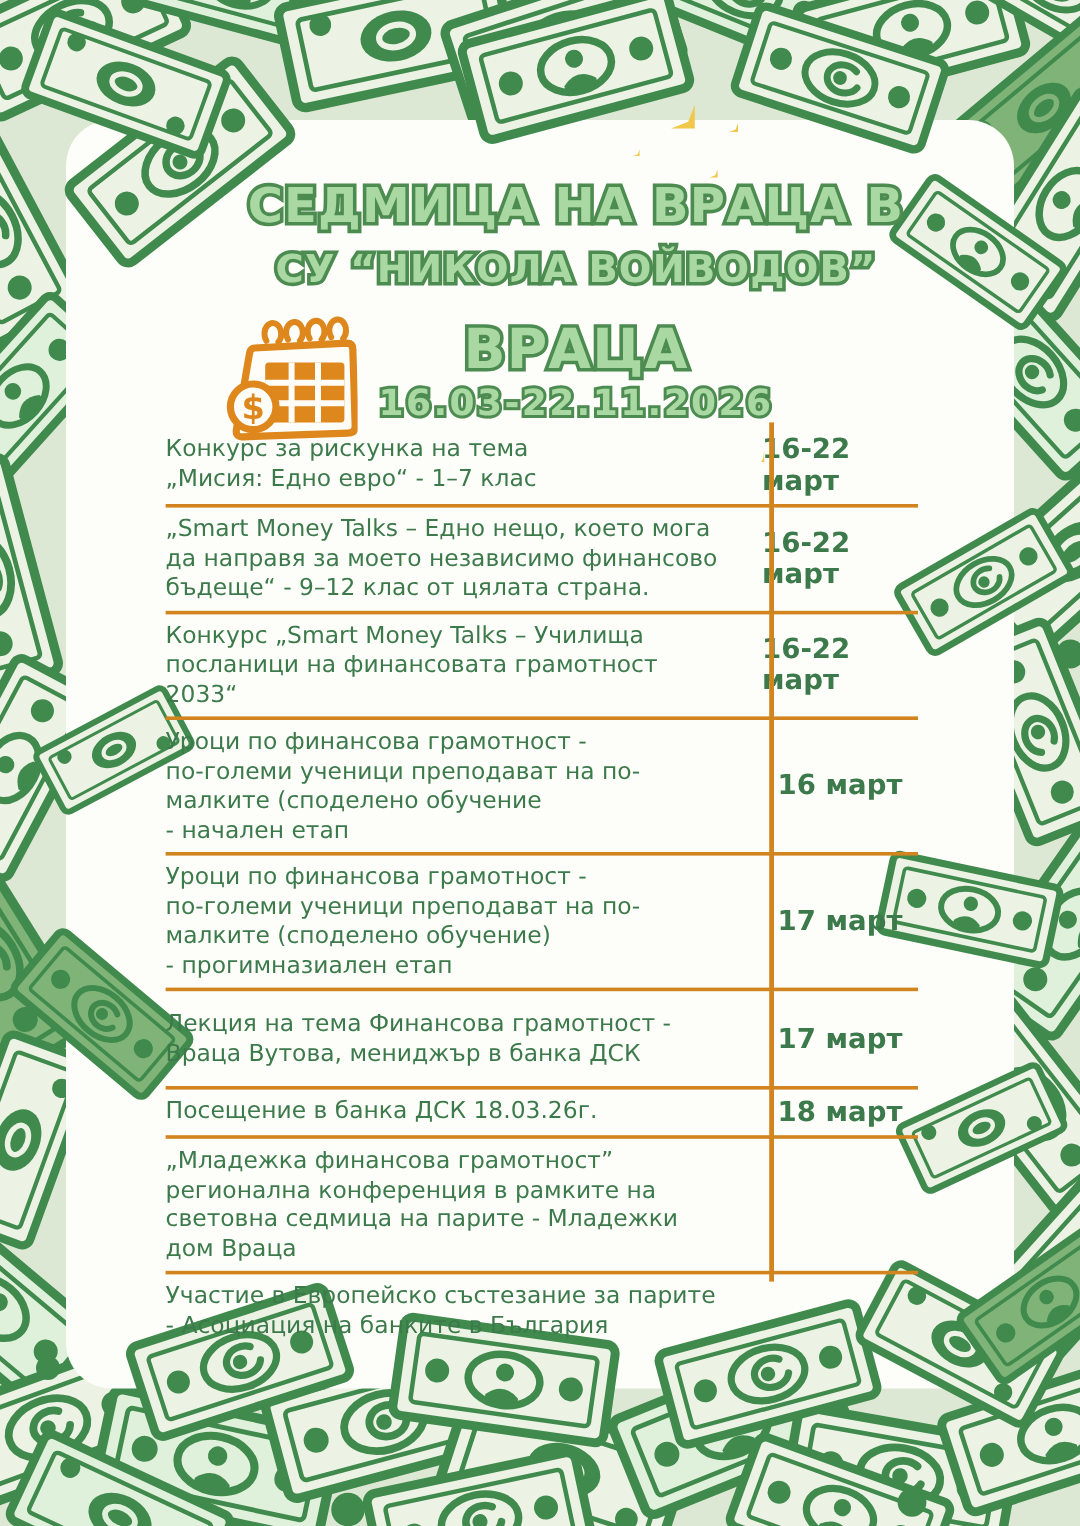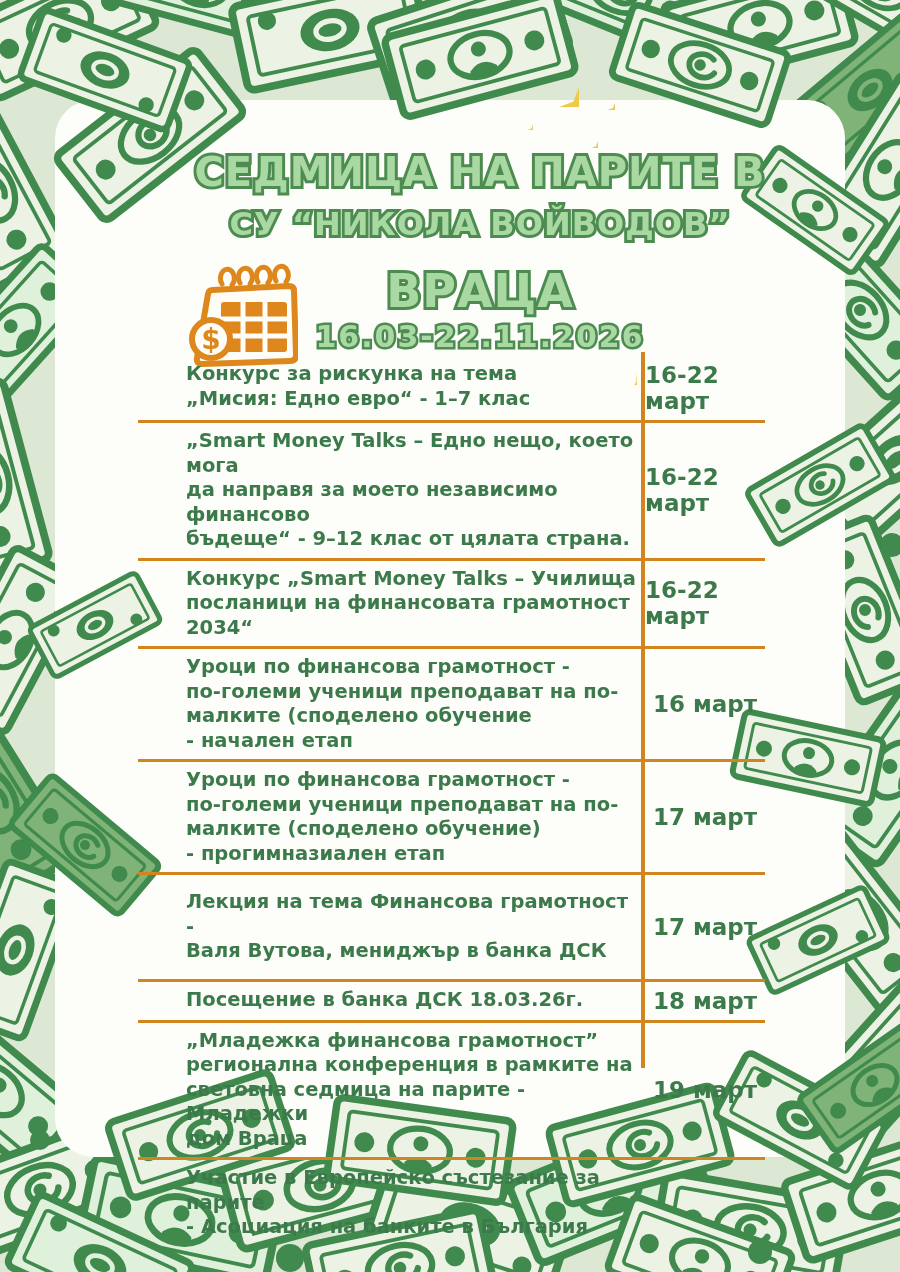--- a/index.html
+++ b/index.html
@@ -27,21 +27,21 @@
   .t3{font-size:46px; line-height:52px; margin-top:15px;}
   .trange{font-size:30px; line-height:40px; letter-spacing:2px; -webkit-text-stroke:5px #4d8c51;}
   .table{position:absolute; left:138px; top:356px; width:627px;}
   .vline{position:absolute; left:503px; top:-4px; width:3.5px; height:716px; background:#d2851e;}
   .row{display:flex; border-bottom:3px solid #d2851e; padding:6px 0;}
   .row:last-child{border-bottom:none;}
   .row:nth-of-type(7){padding:15px 0;}
   .desc{
     width:497px; padding-right:8px; box-sizing:border-box;
     white-space:pre-line; font-size:19.5px; line-height:24.5px;
-    font-weight:bold; color:#3c7a4b;margin-left:48px;
+    font-weight:normal; color:#3c7a4b;
   }
   .date{
     width:130px; display:flex; align-items:center; justify-content:center;
     font-size:23px; font-weight:bold; color:#3c7a4b; 
   }
   .hidden-defs{position:absolute; width:0; height:0; overflow:hidden;}
 </style>
 </head>
 <body>
 
@@ -271,21 +271,21 @@
           <line x1="33" y1="76" x2="99" y2="76"></line>
           <line x1="55" y1="42" x2="55" y2="92"></line>
           <line x1="77" y1="42" x2="77" y2="92"></line>
         </g>
         <circle cx="23" cy="79" r="19" fill="#fffdf7" stroke="#dd871c" stroke-width="6"></circle>
         <text x="23" y="89" text-anchor="middle" font-family="DejaVu Sans, sans-serif" font-size="28" font-weight="bold" fill="#dd871c">$</text>
       </svg>
     </div>
 
     <div class="title-block">
-      <div class="bubble t1">СЕДМИЦА НА ПАРИТЕ В</div>
+      <div class="bubble t1">СЕДМИЦА НА ВРАЦА В</div>
       <div class="bubble t2">СУ “НИКОЛА ВОЙВОДОВ”</div>
       <div class="bubble t3">ВРАЦА</div>
       <div class="bubble trange">16.03-22.11.2026</div>
     </div>
 
     <div class="table">
       <div class="vline"></div>
       <div class="row">
         <div class="desc">Конкурс за рискунка на тема
 „Мисия: Едно евро“ - 1–7 клас</div>
@@ -293,52 +293,51 @@
       </div>
       <div class="row">
         <div class="desc">„Smart Money Talks – Едно нещо, което мога
 да направя за моето независимо финансово
 бъдеще“ -  9–12 клас от цялата страна.</div>
         <div class="date">16-22 март</div>
       </div>
       <div class="row">
         <div class="desc">Конкурс „Smart Money Talks – Училища
 посланици на финансовата грамотност
-2034“</div>
+2033“</div>
         <div class="date">16-22 март</div>
       </div>
       <div class="row">
         <div class="desc">Уроци по финансова грамотност -
  по-големи ученици преподават на по-
 малките (споделено обучение
 - начален етап</div>
         <div class="date">16 март</div>
       </div>
       <div class="row">
         <div class="desc">Уроци по финансова грамотност -
  по-големи ученици преподават на по-
 малките (споделено обучение)
 - прогимназиален етап</div>
         <div class="date">17 март</div>
       </div>
       <div class="row">
         <div class="desc">Лекция на тема Финансова грамотност -
-Валя Вутова, мениджър в банка ДСК</div>
+Враца Вутова, мениджър в банка ДСК</div>
         <div class="date">17 март</div>
       </div>
       <div class="row">
         <div class="desc">Посещение в банка ДСК 18.03.26г.</div>
         <div class="date">18 март</div>
       </div>
       <div class="row">
         <div class="desc">„Младежка финансова грамотност”
 регионална конференция в рамките на
 световна седмица на парите - Младежки
 дом Враца</div>
-        <div class="date">19 март</div>
       </div>
       <div class="row">
         <div class="desc">Участие в Европейско състезание за парите
 - Асоциация на банките в България</div>
         <div class="date"></div>
       </div>
     </div>
   </div>
 </div>
 

